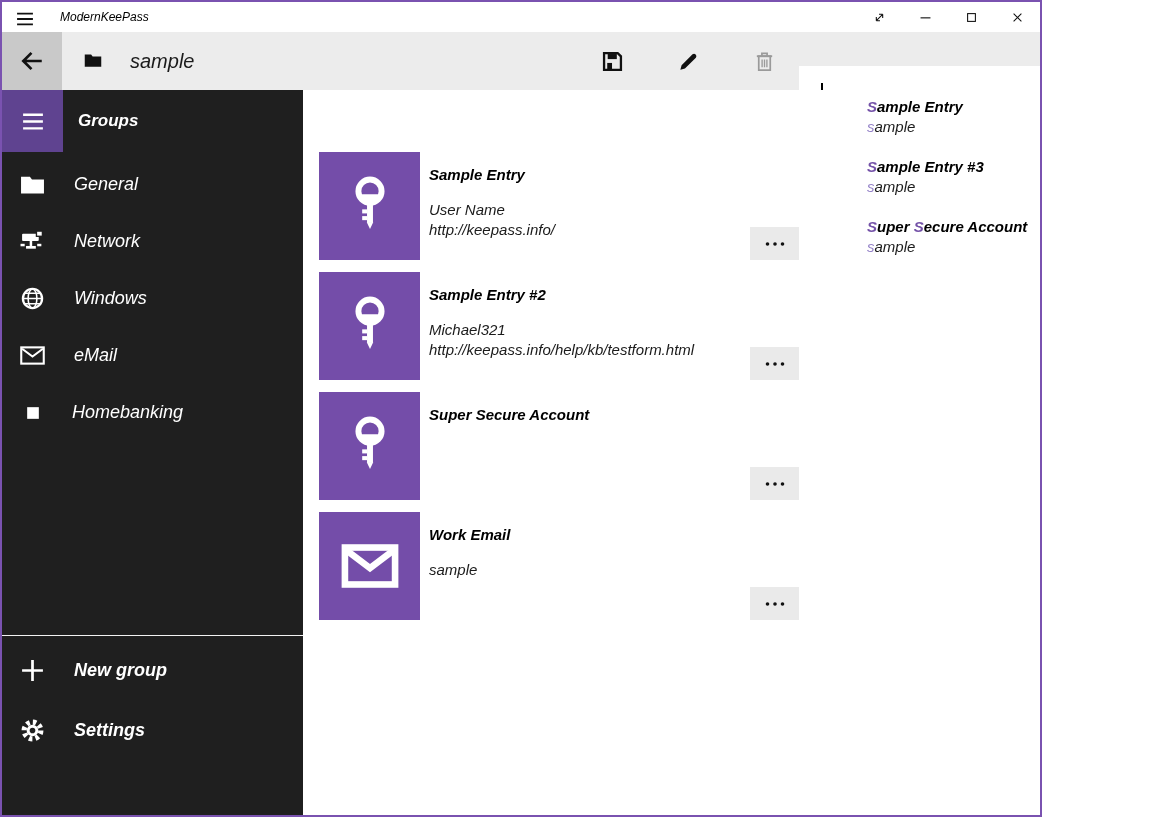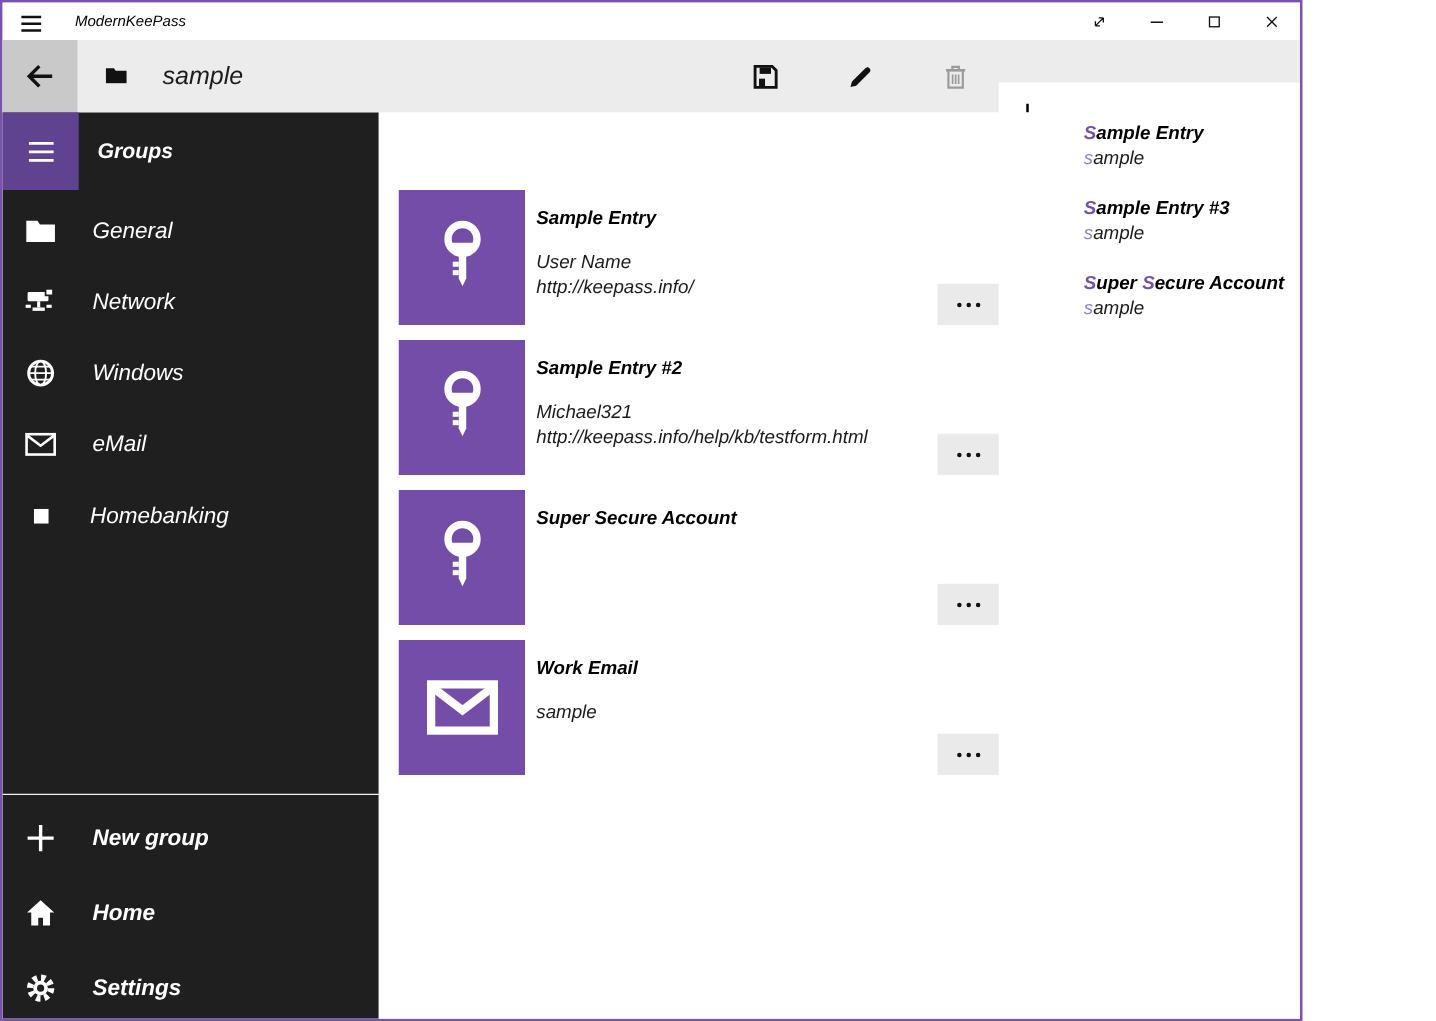--- a/index.html
+++ b/index.html
@@ -242,28 +242,20 @@
     <div class="action-list" id="side-actions">
         <div class="side-item">
           <span class="icon i-plus-icon">
             <svg viewBox="0 0 24 24" fill="none">
               <path d="M12 2v20M2 12h20" stroke="currentColor" stroke-width="2.6"></path>
             </svg>
           </span>
           <span class="side-label">New group</span>
         </div>
         <div class="side-item">
-          <span class="icon i-home-icon">
-            <svg viewBox="0 0 24 24">
-              <path d="M12 2.2L1.6 11.6h3.2v9.9h5.4v-6h3.6v6h5.4v-9.9h3.2z" fill="currentColor"></path>
-            </svg>
-          </span>
-          <span class="side-label">Home</span>
-        </div>
-        <div class="side-item">
           <span class="icon i-gear-icon">
             <svg viewBox="0 0 24 24">
               <circle cx="12" cy="12" r="8" fill="none" stroke="currentColor" stroke-width="5" stroke-dasharray="3.3 3"></circle>
               <circle cx="12" cy="12" r="5.6" fill="currentColor"></circle>
               <circle cx="12" cy="12" r="2.7" fill="#1f1f1f"></circle>
             </svg>
           </span>
           <span class="side-label">Settings</span>
         </div>
       </div>

